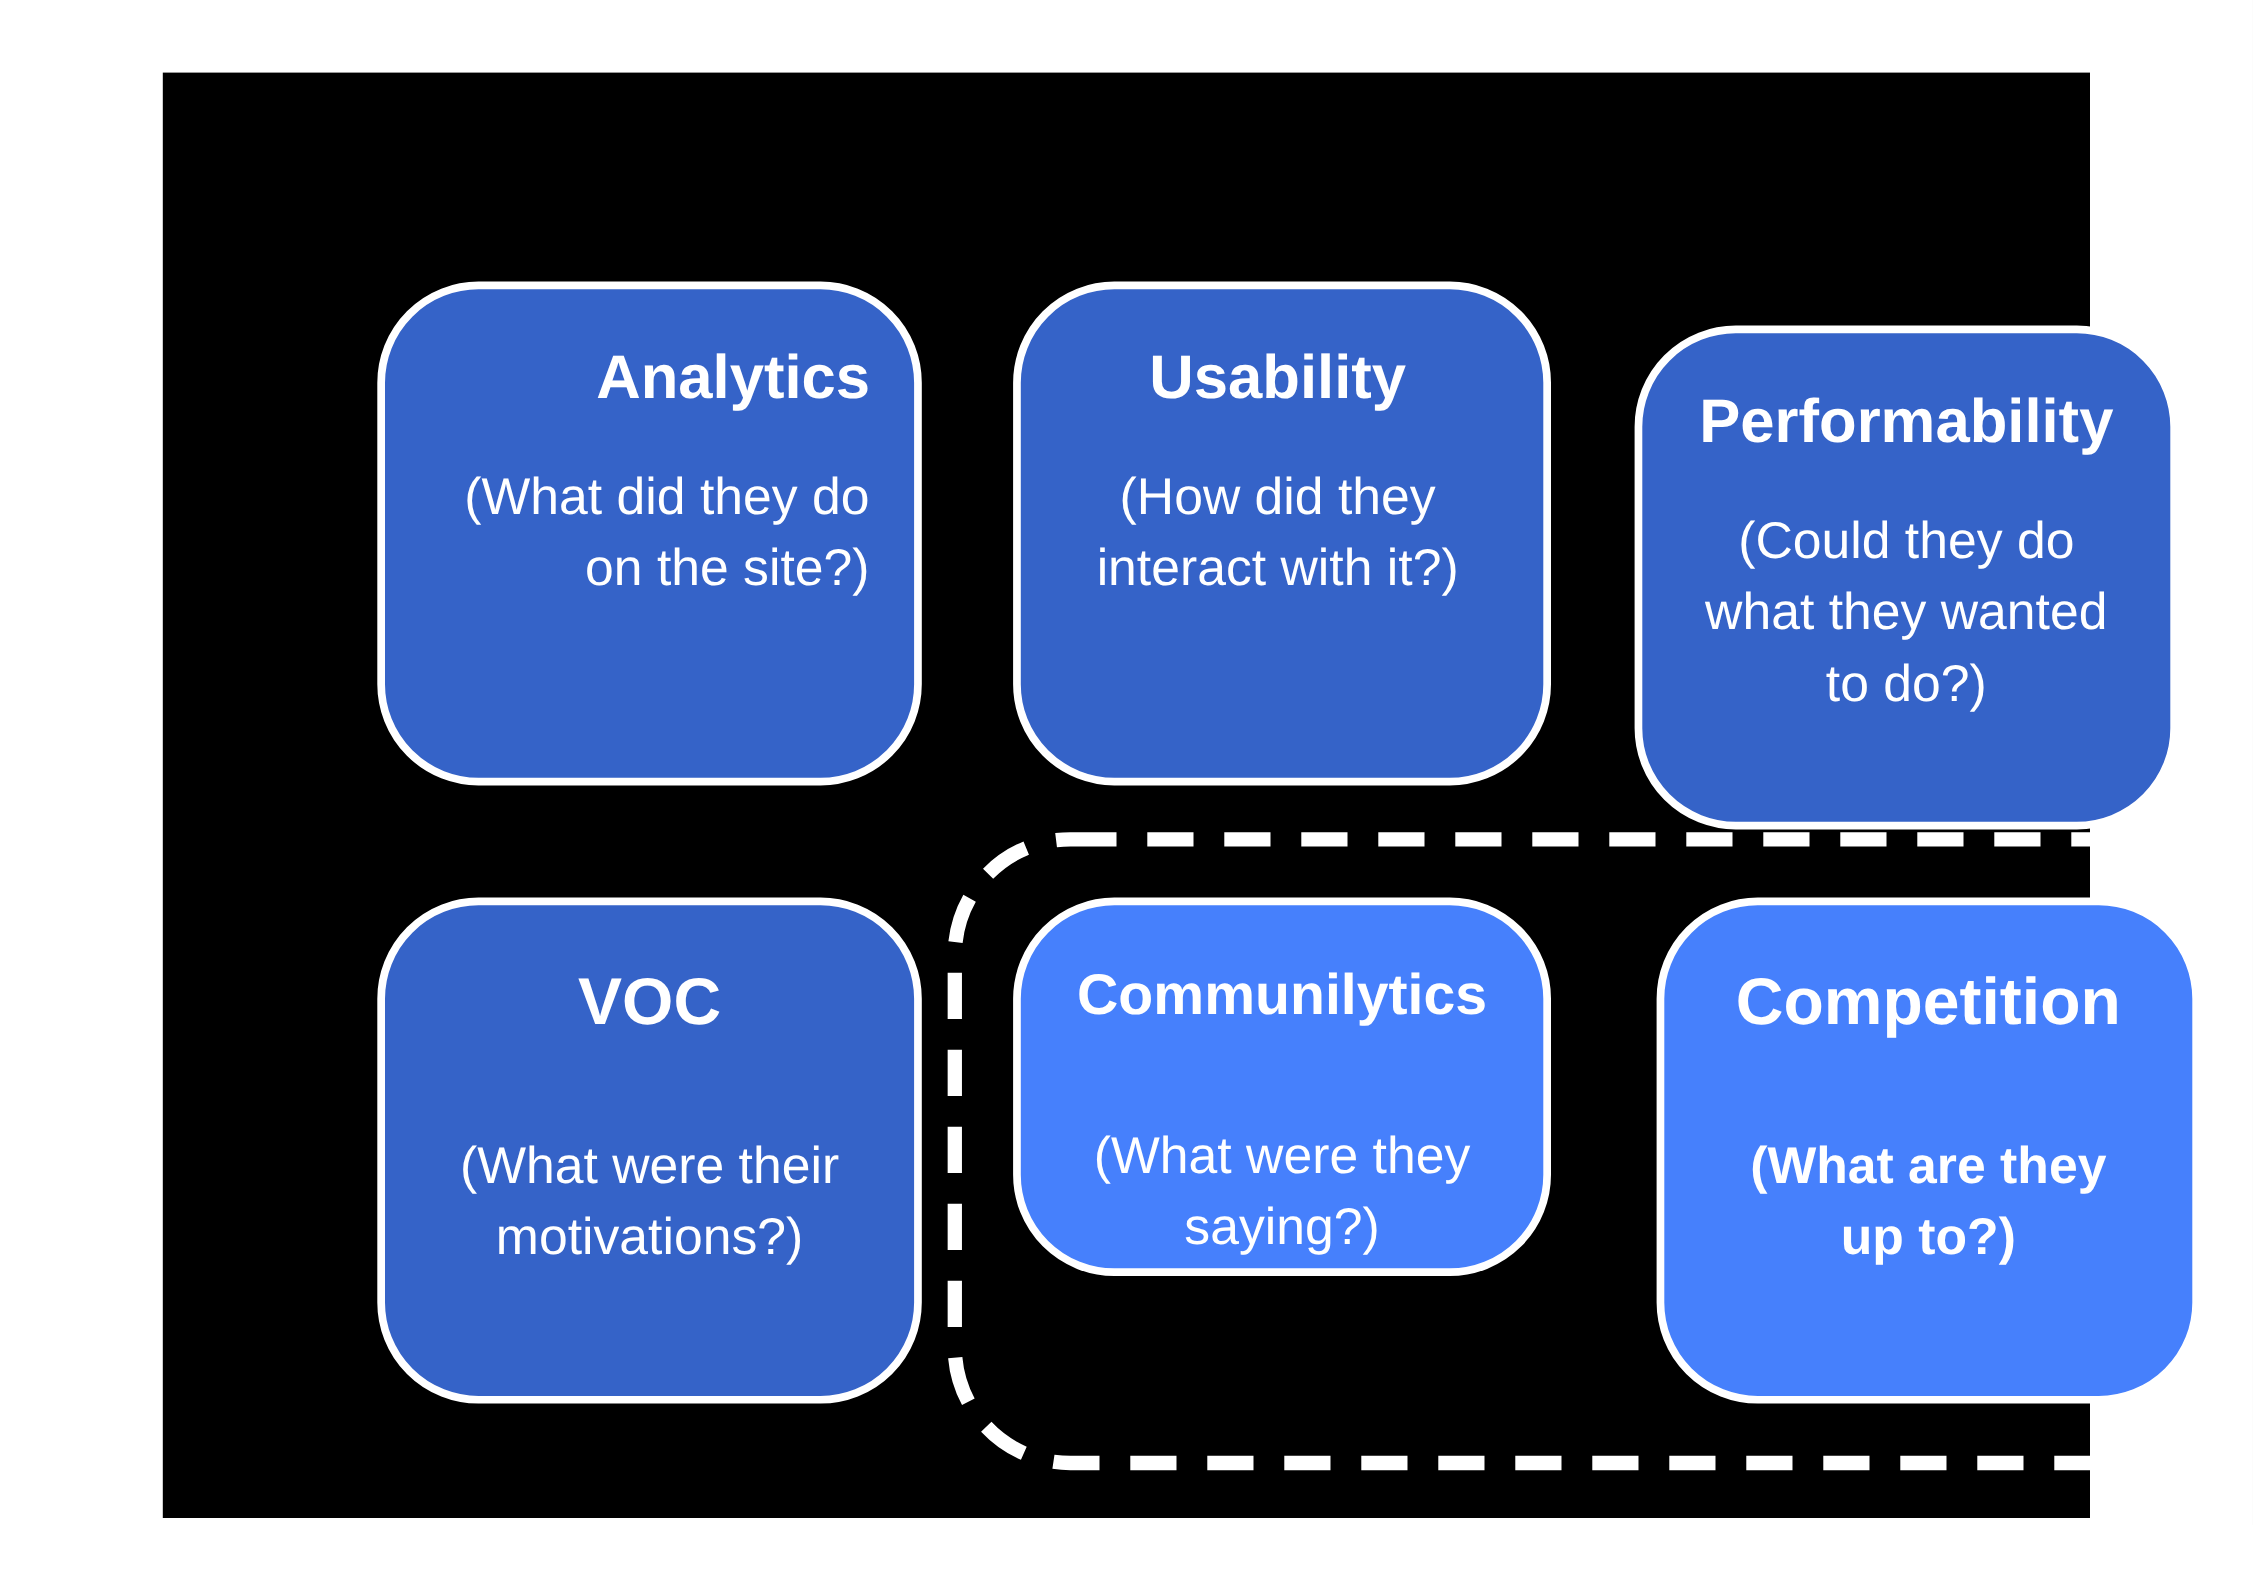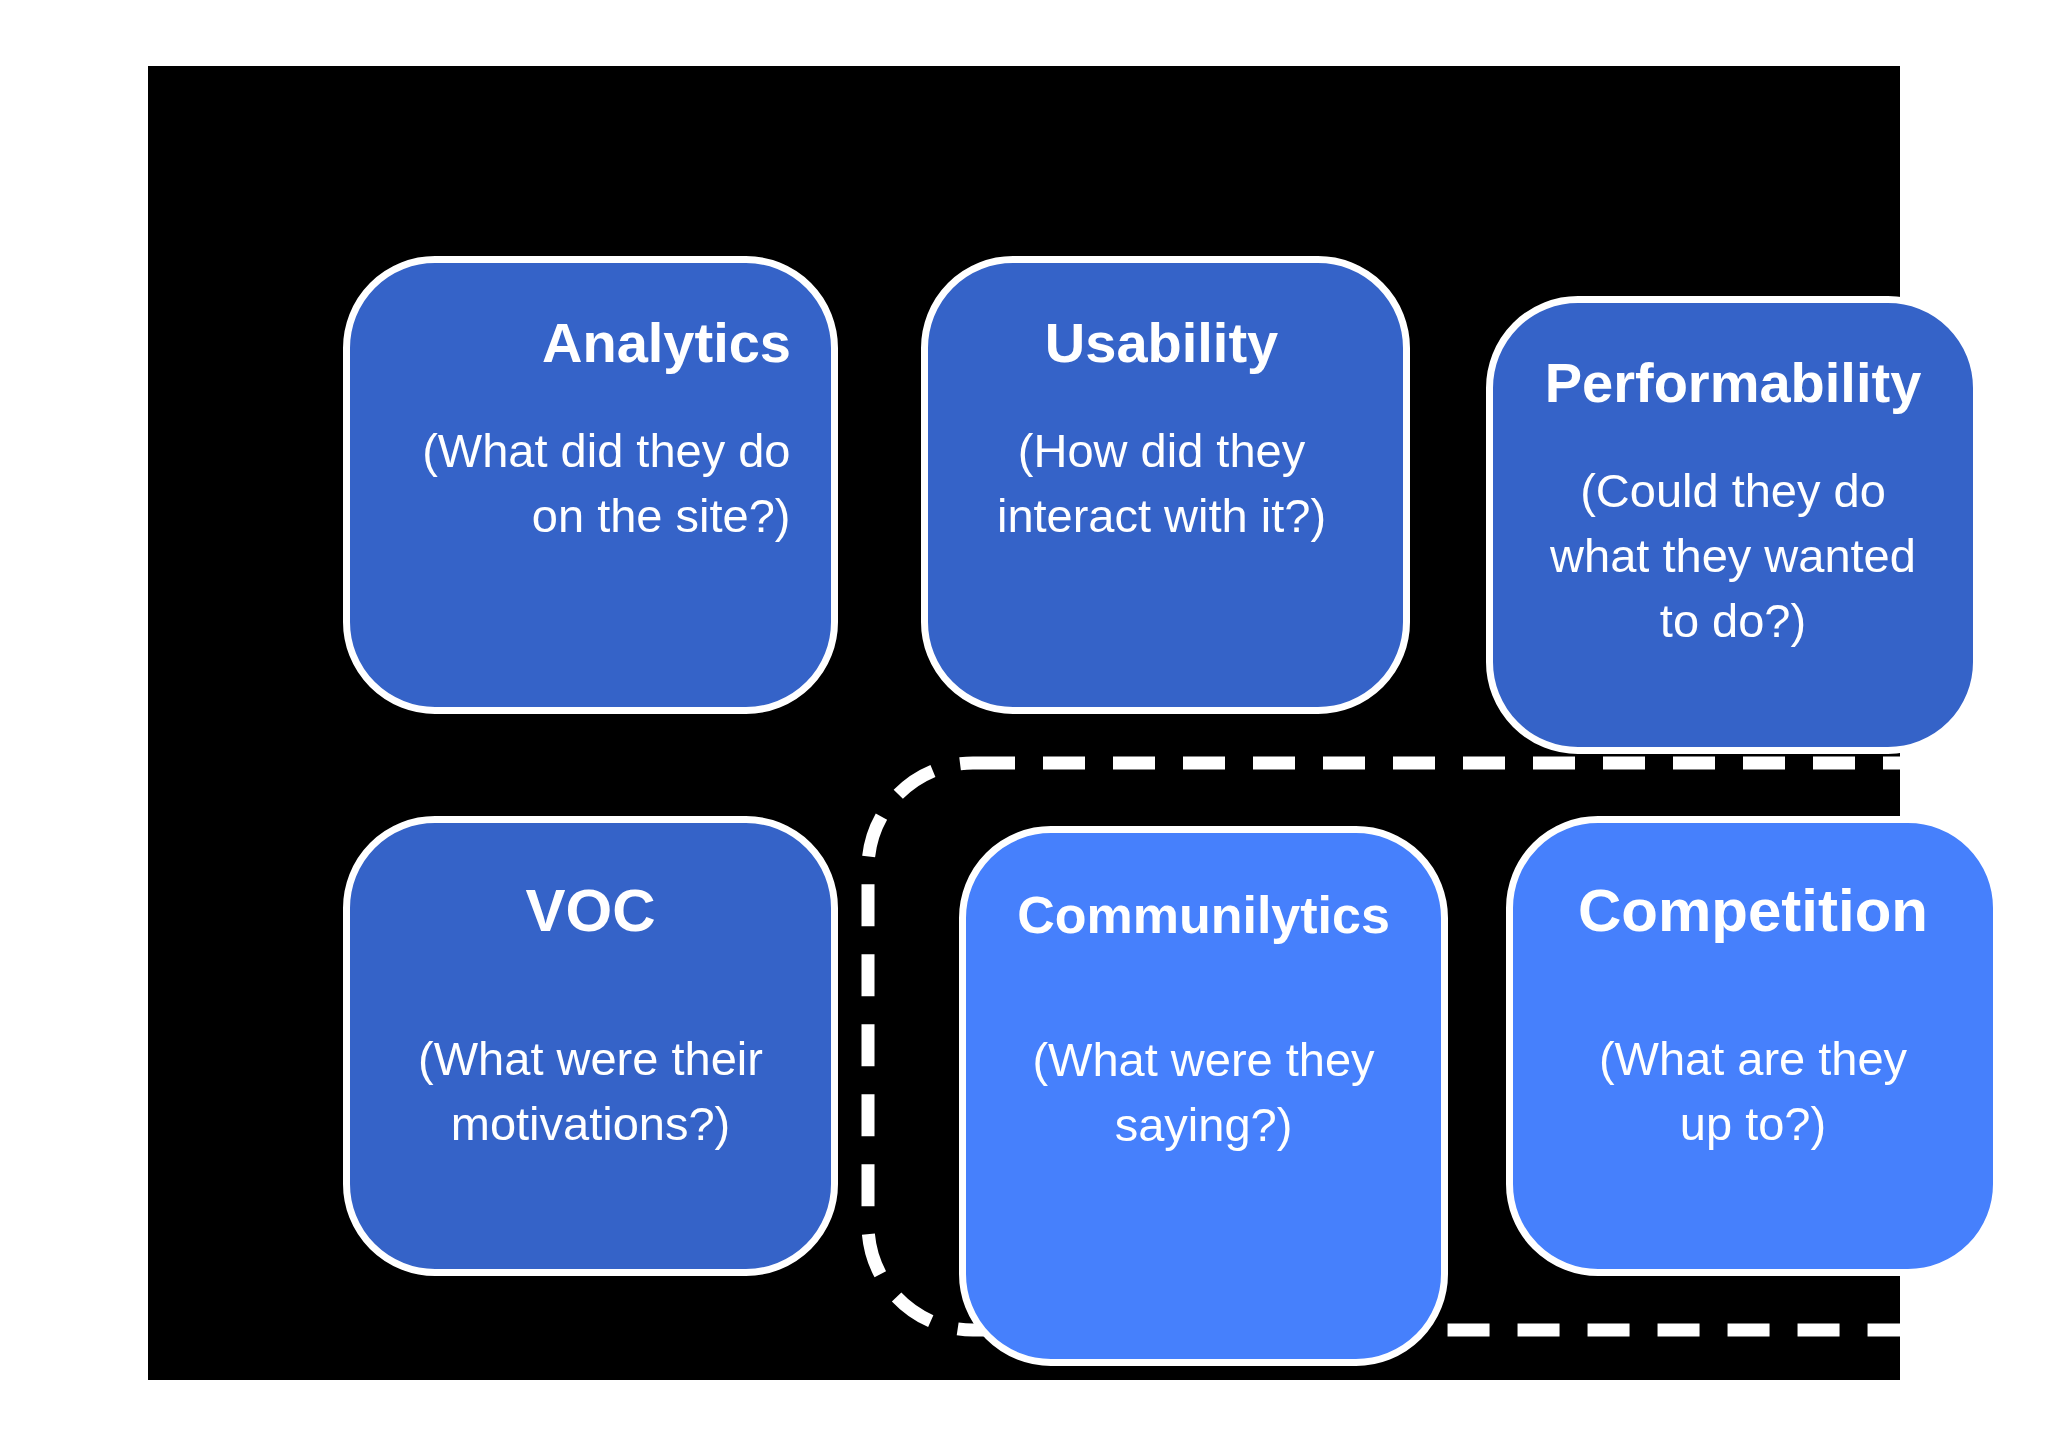--- a/index.html
+++ b/index.html
@@ -50,25 +50,25 @@
   
   .row2 .title    { margin-top: 53px; }
   .row2 .subtitle { margin-top: 82px; }
   .row2 .title    { font-size: 60px; }
 
   
   .pos-r1c1 { left: 195px;  top: 190px; width: 495px; height: 458px; text-align: right; }
   .pos-r1c2 { left: 773px;  top: 190px; width: 489px; height: 458px; }
   .pos-r1c3 { left: 1338px; top: 190px; width: 494px; height: 458px; }
   .pos-r2c1 { left: 195px;  top: 750px; width: 495px; height: 460px; }
-  .pos-r2c2 { left: 811px;  top: 750px; width: 489px; height: 540px; margin-top: 10px; }
+  .pos-r2c2 { left: 773px;  top: 750px; width: 489px; height: 344px; }
   .pos-r2c3 { left: 1358px; top: 750px; width: 494px; height: 460px; }
 
   .box--communilytics .title { font-size: 52px; }
-  .box--competition .subtitle { max-width: 345px; }
+  .box--competition .subtitle { max-width: 345px; font-weight: bold; }
 
   .dash-outline {
     position: absolute;
     left: 700px;
     top: 677px;
     width: 1180px;
     height: 613px;
     pointer-events: none;
   }
 </style>

